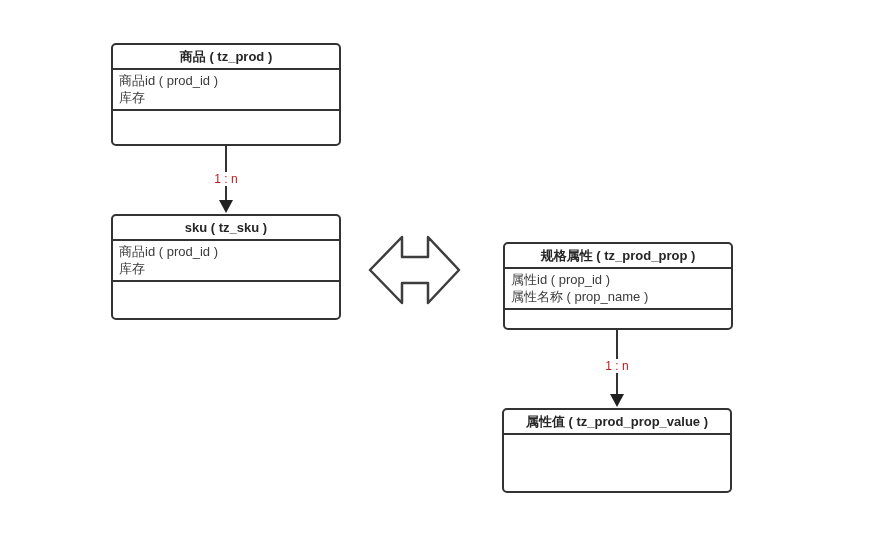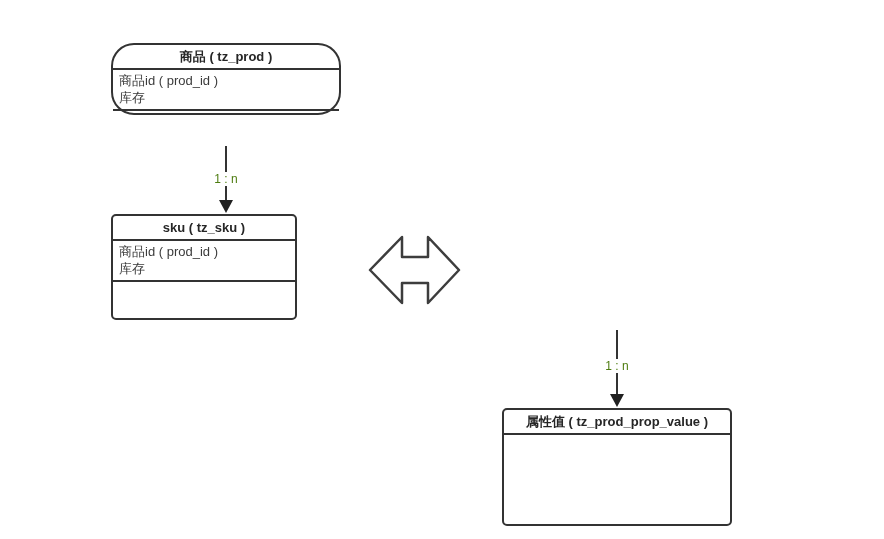--- a/index.html
+++ b/index.html
@@ -39,50 +39,58 @@
     position:absolute; left:0; top:0;
     width:884px; height:539px;
     z-index:2; pointer-events:none;
   }
   .rel-label {
     position:absolute;
     transform:translateX(-50%);
     background:#ffffff;
     padding:0 3px;
     font-size:12px; line-height:14px;
-    color:#4d7c0f;
+    color:#b91c1c;
     z-index:3;
     white-space:nowrap;
   }
 </style>
 </head>
 <body>
 
 <div class="canvas">
 
-  <div class="etable" style="left:111px;top:43px;width:230px;height:72px;border-radius:23px;">
+  <div class="etable" style="left:111px;top:43px;width:230px;height:103px;">
     <div class="hd">商品 ( tz_prod )</div>
     <div class="fl">
       <div>商品id ( prod_id )</div>
       <div>库存</div>
     </div>
     <div class="ft"></div>
   </div>
 
-  <div class="etable" style="left:111px;top:214px;width:186px;height:106px;">
+  <div class="etable" style="left:111px;top:214px;width:230px;height:106px;">
     <div class="hd">sku ( tz_sku )</div>
     <div class="fl">
       <div>商品id ( prod_id )</div>
       <div>库存</div>
     </div>
     <div class="ft"></div>
   </div>
 
+  <div class="etable" style="left:503px;top:242px;width:230px;height:88px;">
+    <div class="hd">规格属性 ( tz_prod_prop )</div>
+    <div class="fl">
+      <div>属性id ( prop_id )</div>
+      <div>属性名称 ( prop_name )</div>
+    </div>
+    <div class="ft"></div>
+  </div>
 
-  <div class="etable" style="left:502px;top:408px;width:230px;height:118px;">
+  <div class="etable" style="left:502px;top:408px;width:230px;height:85px;">
     <div class="hd">属性值 ( tz_prod_prop_value )</div>
     <div class="ft"></div>
   </div>
 
   <svg class="conn-svg" viewBox="0 0 884 539" xmlns="http://www.w3.org/2000/svg">
 
     <g>
       <line x1="226" y1="146" x2="226" y2="201" stroke="#333333" stroke-width="2"></line>
       <polygon points="219,200 233,200 226,213" fill="#212121"></polygon>
     </g>

